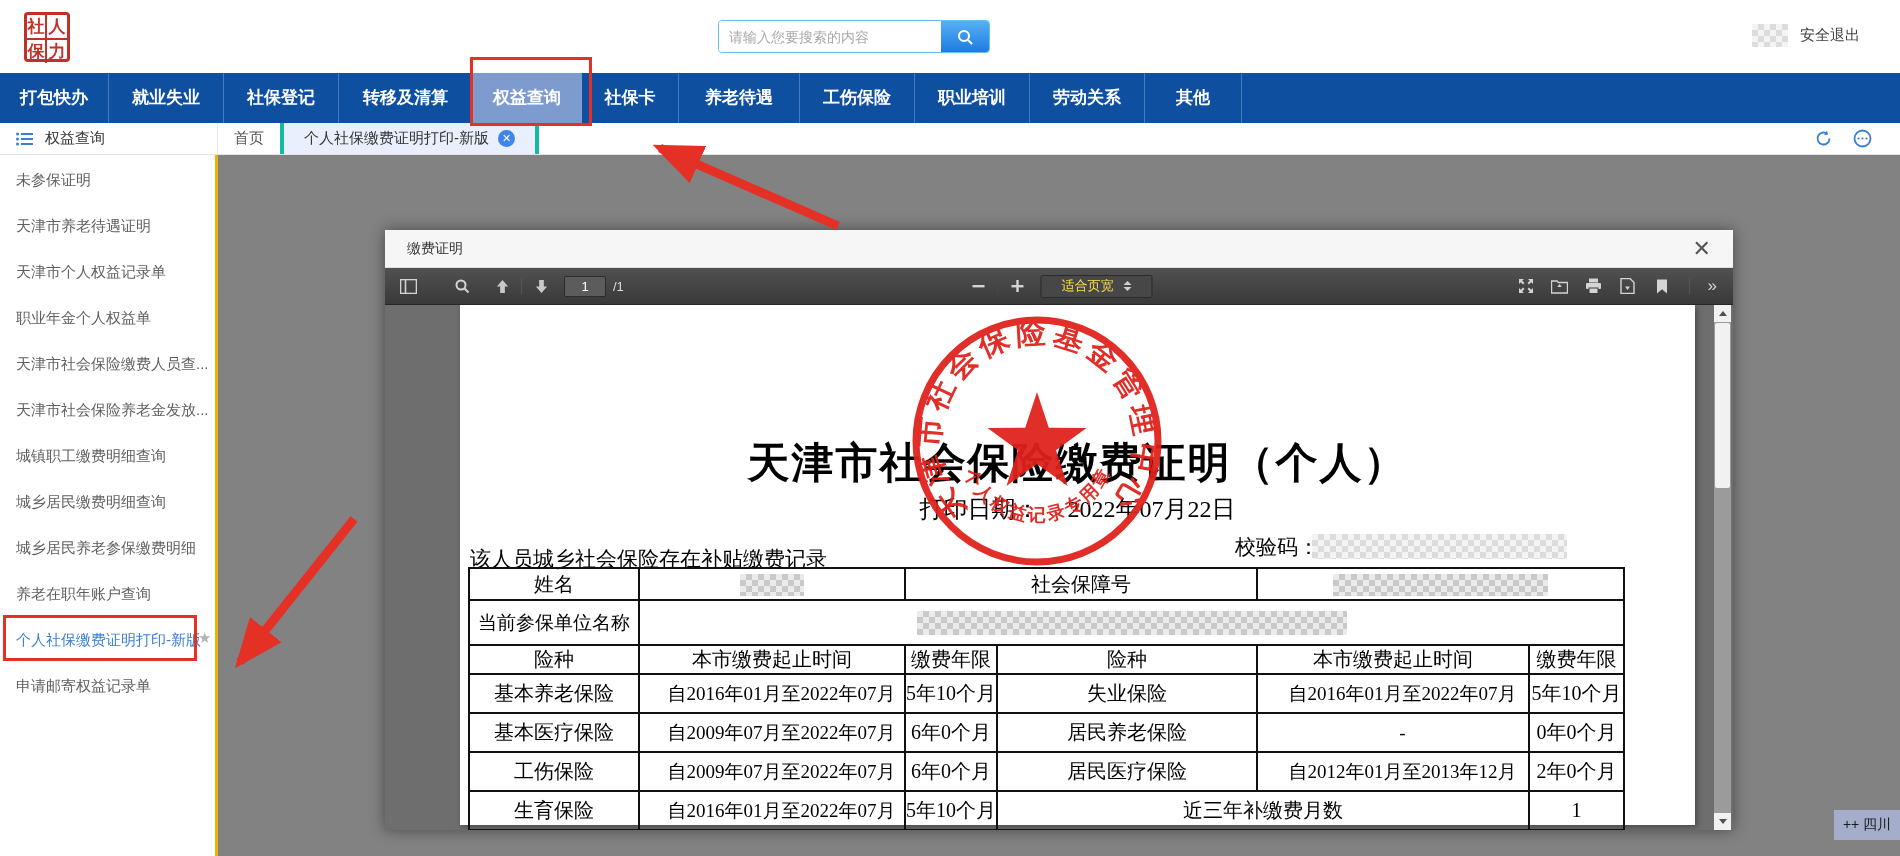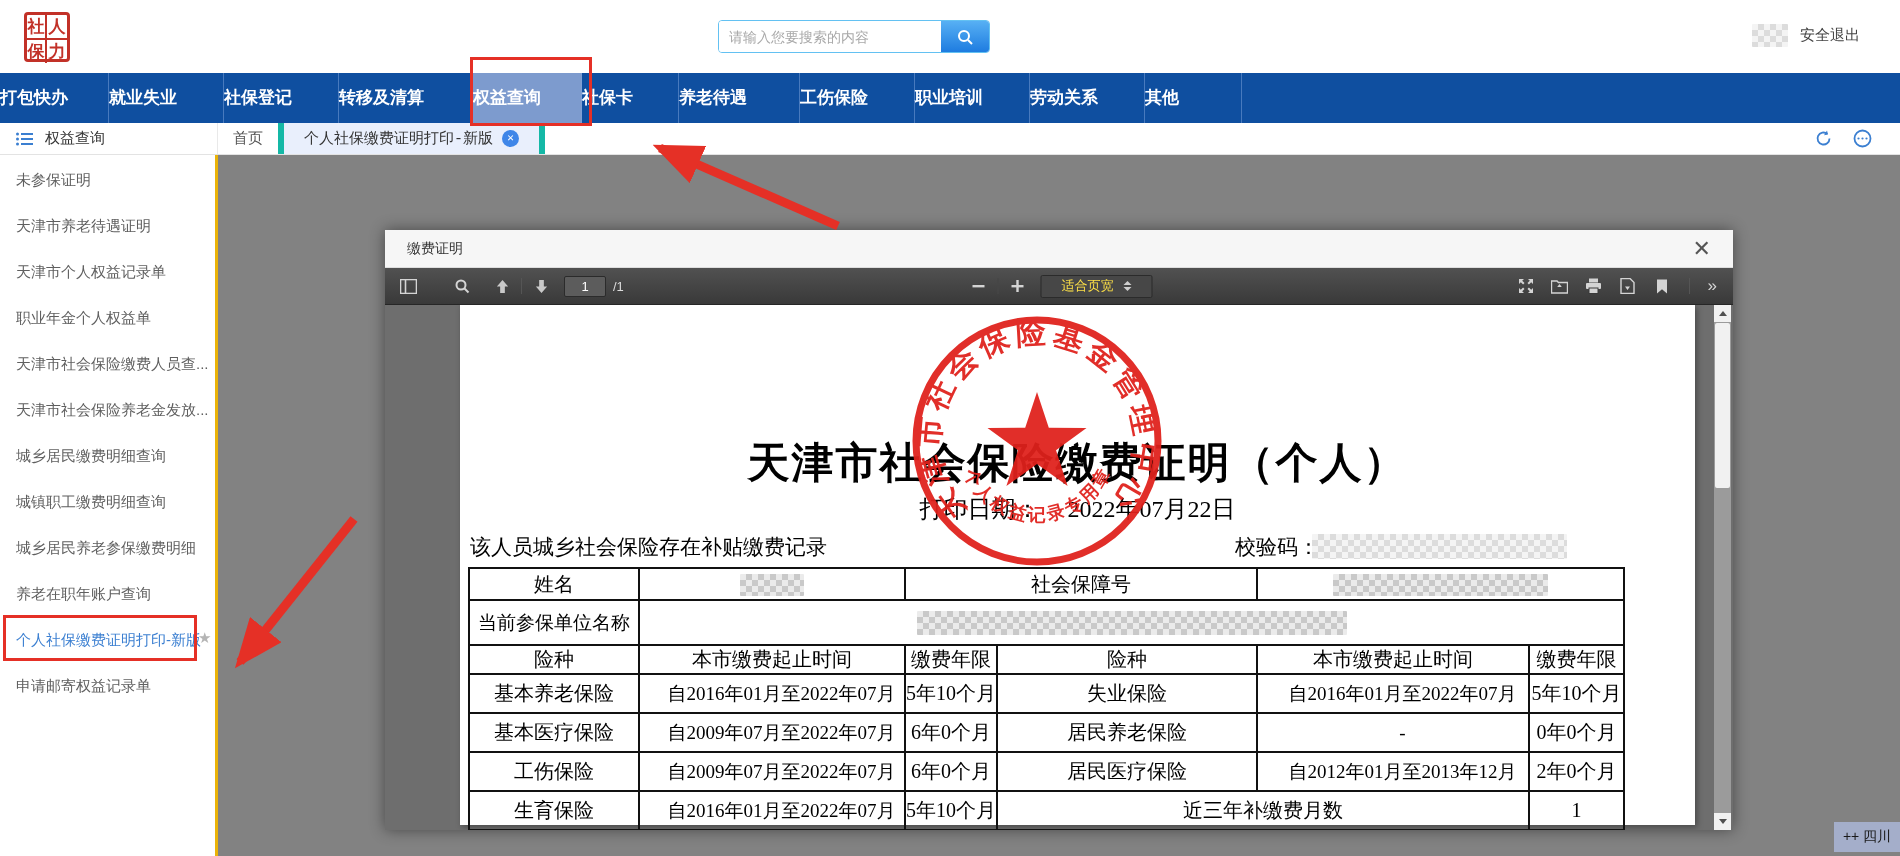--- a/index.html
+++ b/index.html
@@ -23,32 +23,32 @@
   .search-input { flex:1; border:none; outline:none; padding:0 10px; font-size:14px; color:#333; }
   .search-input::placeholder { color:#a9a9a9; }
   .search-btn { width:48px; background:linear-gradient(#57b0f4,#1e7ce0); border:none;
     display:flex; align-items:center; justify-content:center; cursor:pointer; }
   .logout-wrap { position:absolute; right:40px; top:24px; display:flex; align-items:center; gap:12px; }
   .avatar-redacted { width:36px; height:23px; border-radius:3px; }
   .logout-label { font-size:15px; color:#444; cursor:pointer; }
 
   
   .nav { position:absolute; left:0; top:73px; width:1900px; height:50px; background:#0f4fa0; display:flex; }
-  .nav-item { height:50px; line-height:50px; text-align:left; color:#fff; font-size:17px;
+  .nav-item { height:50px; line-height:50px; text-align:center; color:#fff; font-size:17px;
     font-weight:bold; border-right:1px solid rgba(130,165,220,.5); cursor:pointer; }
   .nav-item.active { background:#7d9bce; }
 
   
   .tabbar { position:absolute; left:0; top:123px; width:1900px; height:32px; background:#fff;
     border-bottom:1px solid #e3e3e3; display:flex; align-items:stretch; }
   .side-head { width:218px; display:flex; align-items:center; gap:12px; padding-left:16px;
     border-right:1px solid #e9e9e9; }
   .side-head-label { font-size:15px; color:#333; }
   .tab { display:flex; align-items:center; justify-content:center; gap:9px; font-size:15px;
-    color:#555; padding:0 20px; border-right:6px solid #14b8a6; cursor:pointer;font-family:Liberation Mono, monospace; }
+    color:#555; padding:0 20px; border-right:4px solid #14b8a6; cursor:pointer; }
   .tab.active { background:#e9effc; color:#333; }
   .tab-close { width:17px; height:17px; border-radius:50%; background:#3f86e8; color:#fff;
     font-size:11px; line-height:17px; text-align:center; font-weight:bold; cursor:pointer; }
   .tabbar-icons { margin-left:auto; display:flex; align-items:center; gap:20px; padding-right:28px; }
 
   
   .sidebar { position:absolute; left:0; top:155px; width:218px; height:701px; background:#fff;
     border-right:3px solid #eab308; padding-top:2px; }
   .side-item { height:46px; line-height:46px; padding-left:16px; font-size:15px; color:#5f5f5f;
     cursor:pointer; white-space:nowrap; }
@@ -98,21 +98,21 @@
   .sb-dn { bottom:0; } .sb-dn i { border-top:5px solid #505050; }
   .sb-thumb { position:absolute; left:1px; top:18px; width:15px; height:165px; background:#f1f1f1;
     border-radius:2px; cursor:grab; }
 
   
   .cert-title { position:absolute; left:0; top:130px; width:100%; text-align:center;
     font-size:42px; font-weight:bold; letter-spacing:2px; }
   .cert-date-row { position:absolute; left:0; top:188px; width:100%; display:flex;
     justify-content:center; gap:28px; font-size:24px; }
   .cert-note-row { position:absolute; left:0; top:228px; width:100%; height:28px; font-size:21px; }
-  .cert-note { position:absolute; left:10px; top:0; }
+  .cert-note { position:absolute; left:10px; top:12px; }
   .cert-checksum-label { position:absolute; left:775px; top:0; }
   .cert-checksum-redacted { position:absolute; left:852px; top:1px; width:255px; height:25px; border-radius:2px; }
 
   .cert-table { position:absolute; left:8px; top:262px; width:1155px; border-collapse:collapse;
     table-layout:fixed; font-size:20px; }
   .cert-table td { border:2px solid #111; text-align:center; vertical-align:middle; overflow:hidden; }
   .cert-table .date-cell { font-size:19px;padding-left:19px; }
   .mosaic { display:inline-block; vertical-align:middle; border-radius:1px;
     background-image:
       linear-gradient(45deg,#c9c9c9 25%,transparent 25%,transparent 75%,#c9c9c9 75%),
@@ -124,21 +124,21 @@
 
   .stamp { position:absolute; left:447px; top:6px; width:260px; height:260px; opacity:.94;
     pointer-events:none; }
 
   
   .anno-box { position:absolute; border:3px solid #e53026; z-index:30; pointer-events:none; }
   #anno-box-nav { left:470px; top:57px; width:122px; height:69px; }
   #anno-box-side { left:3px; top:615px; width:194px; height:46px; }
   .anno-arrows { position:absolute; left:0; top:0; width:1900px; height:856px; z-index:31; pointer-events:none; }
 
-  .ime-indicator { position:absolute; right:0; bottom:4px; width:66px; height:30px; z-index:40;
+  .ime-indicator { position:absolute; right:0; bottom:16px; width:66px; height:30px; z-index:40;
     background:rgba(168,180,212,.88); color:#1a1a1a; font-size:14px;
     display:flex; align-items:center; justify-content:center; }
 </style>
 </head>
 <body>
 
 <div id="app">
 
   <div class="header">
     <div class="logo-seal">
@@ -207,22 +207,22 @@
     </div>
   </div>
 
   <div class="sidebar">
     <div class="side-item">未参保证明</div>
     <div class="side-item">天津市养老待遇证明</div>
     <div class="side-item">天津市个人权益记录单</div>
     <div class="side-item">职业年金个人权益单</div>
     <div class="side-item">天津市社会保险缴费人员查...</div>
     <div class="side-item">天津市社会保险养老金发放...</div>
+    <div class="side-item">城镇职工缴费明细查询</div>
     <div class="side-item">城乡居民缴费明细查询</div>
-    <div class="side-item">城镇职工缴费明细查询</div>
     <div class="side-item">城乡居民养老参保缴费明细</div>
     <div class="side-item">养老在职年账户查询</div>
     <div class="side-item active">个人社保缴费证明打印-新版</div>
     <div class="side-item">申请邮寄权益记录单</div>
   </div>
   <span class="fav-star">★</span>
 
   <div class="main"></div>
 
   <div class="modal">

